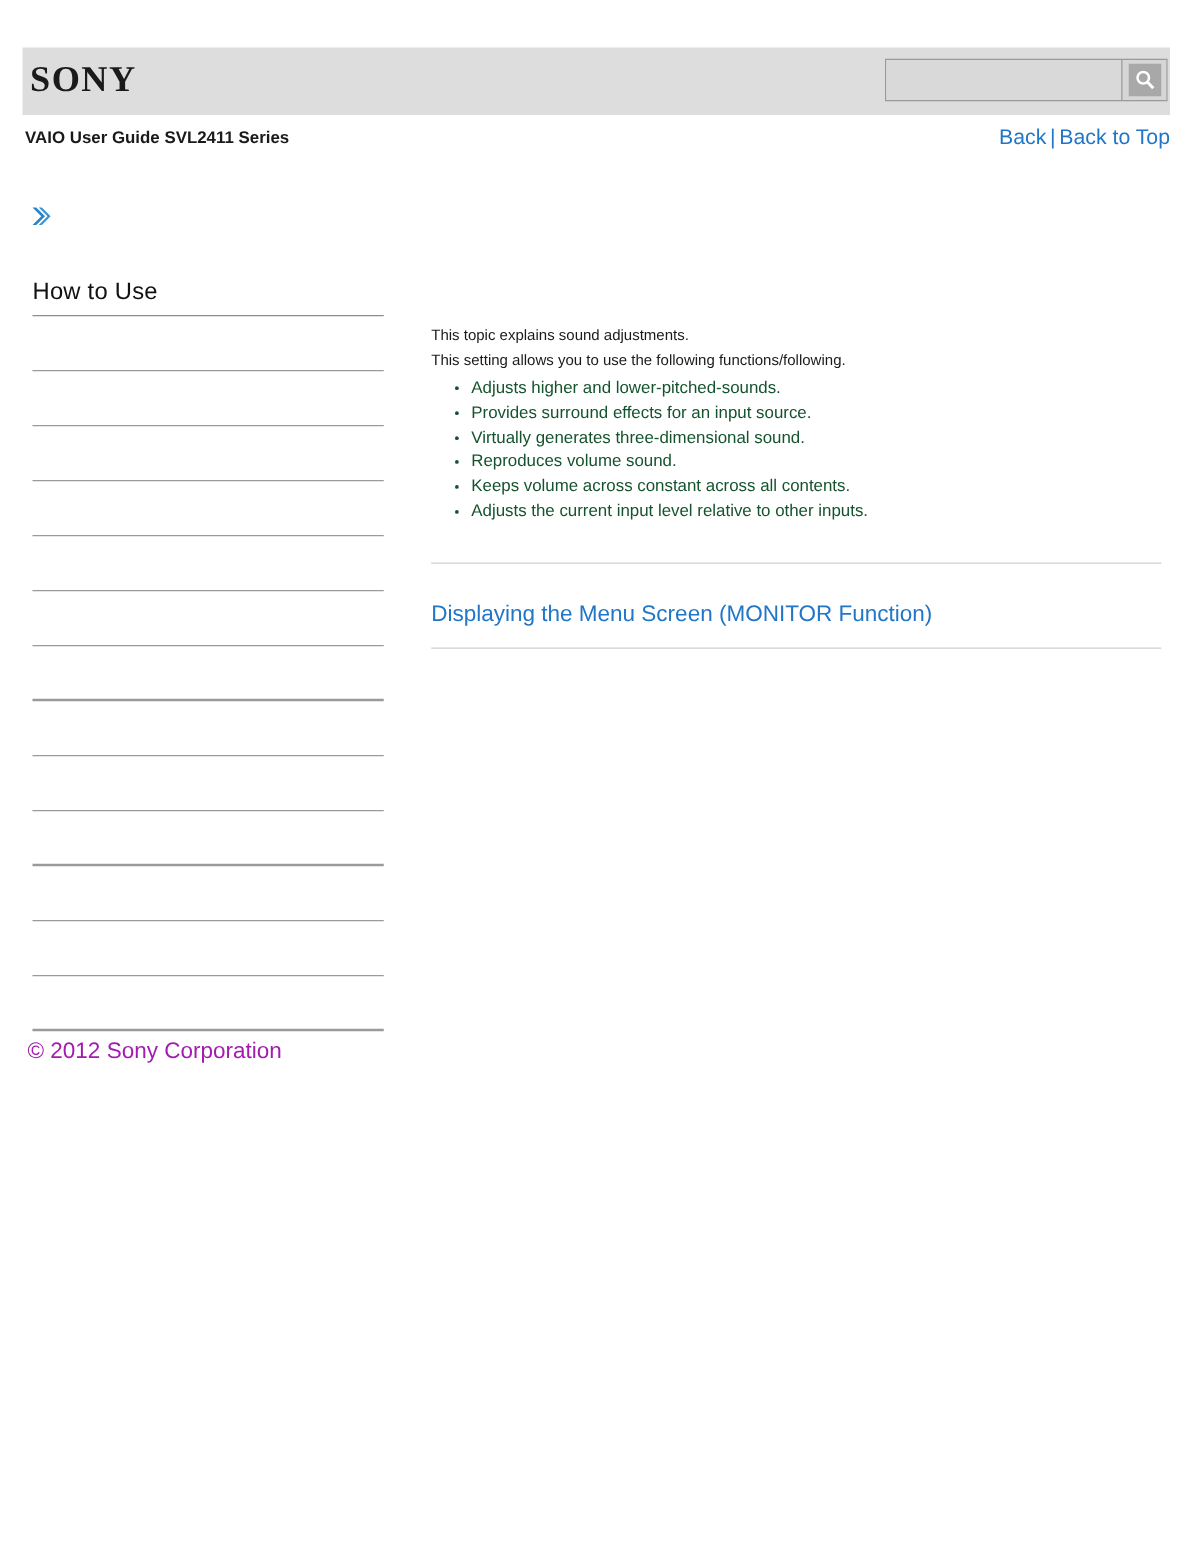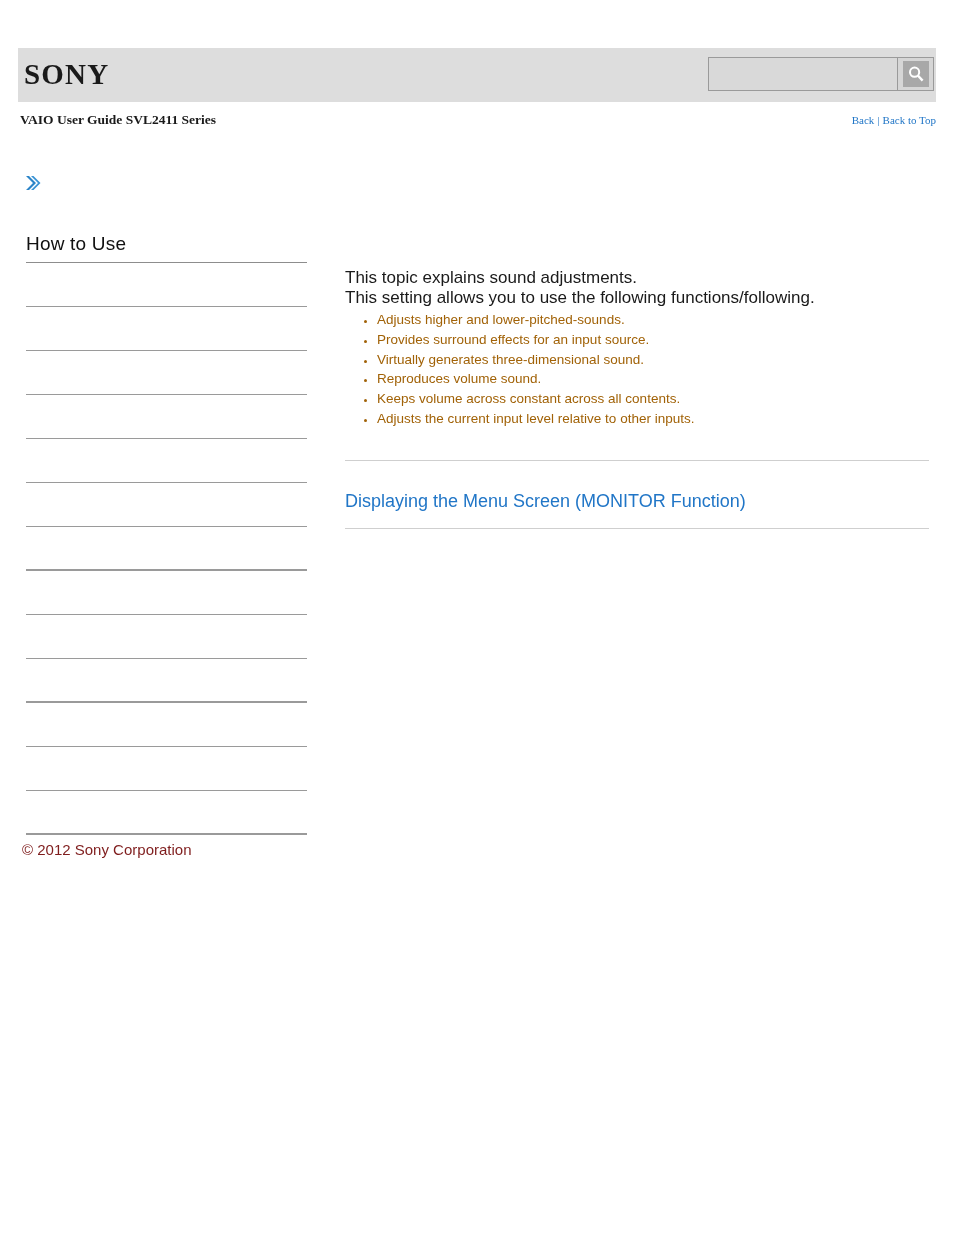--- a/index.html
+++ b/index.html
@@ -12,21 +12,21 @@
     height: 1235px;
     position: relative;
     font-family: "Liberation Sans", sans-serif;
     color: #000000;
     -webkit-font-smoothing: antialiased;
   }
 
   
   .page {
     position: absolute;
-    left: 0; top: 10px;
+    left: 0; top: 0;
     width: 954px;
     height: 997px;
     overflow: hidden;
   }
 
   
   .header-bar {
     position: absolute;
     left: 18px;
     top: 38px;
@@ -90,37 +90,36 @@
   }
   .search-btn svg { display: block; }
 
   
   .subhead {
     position: absolute;
     left: 18px;
     top: 100px;
     width: 918px;
     height: 22px;
-    font-family: Liberation Serif, serif;
   }
   .guide-title {
     position: absolute;
     left: 2px;
     top: 0;
     font-size: 13.5px;
     font-weight: bold;
     color: #1a1a1a;
     line-height: 20px;
     white-space: nowrap;
   }
   .nav-links {
     position: absolute;
     right: 0;
     top: 0;
-    font-size: 11px;
+    font-size: 17px;
     line-height: 20px;
     white-space: nowrap;
     color: #2176c7;
   }
   .nav-links a {
     color: #2176c7;
     text-decoration: none;
   }
   .nav-sep {
     color: #2176c7;
@@ -173,48 +172,48 @@
     overflow: hidden;
     white-space: nowrap;
   }
   .nav-item.thick { border-bottom: 2px solid #9a9a9a; }
 
   
   .copyright {
     position: absolute;
     left: 22px;
     top: 831px;
-    font-size: 15px;
-    color: #7f1d1d;
+    font-size: 18px;
+    color: #a21caf;
     line-height: 18px;
     white-space: nowrap;
   }
 
   
   .content {
     position: absolute;
     left: 345px;
     top: 258px;
     width: 584px;
   }
   .content p.lead {
     margin: 0;
-    font-size: 17px;
+    font-size: 12px;
     line-height: 20px;
     color: #1a1a1a;
   }
   .content ul.features {
     margin: 2px 0 0 0;
     padding-left: 32px;
     list-style: disc;
   }
   .content ul.features li {
     font-size: 13.5px;
     line-height: 19.8px;
-    color: #a16207;
+    color: #14532d;
     margin: 0;
   }
   .content ul.features li::marker { font-size: 11px; }
 
   .rule-top {
     position: absolute;
     left: 345px;
     top: 450px;
     width: 584px;
     height: 1px;

